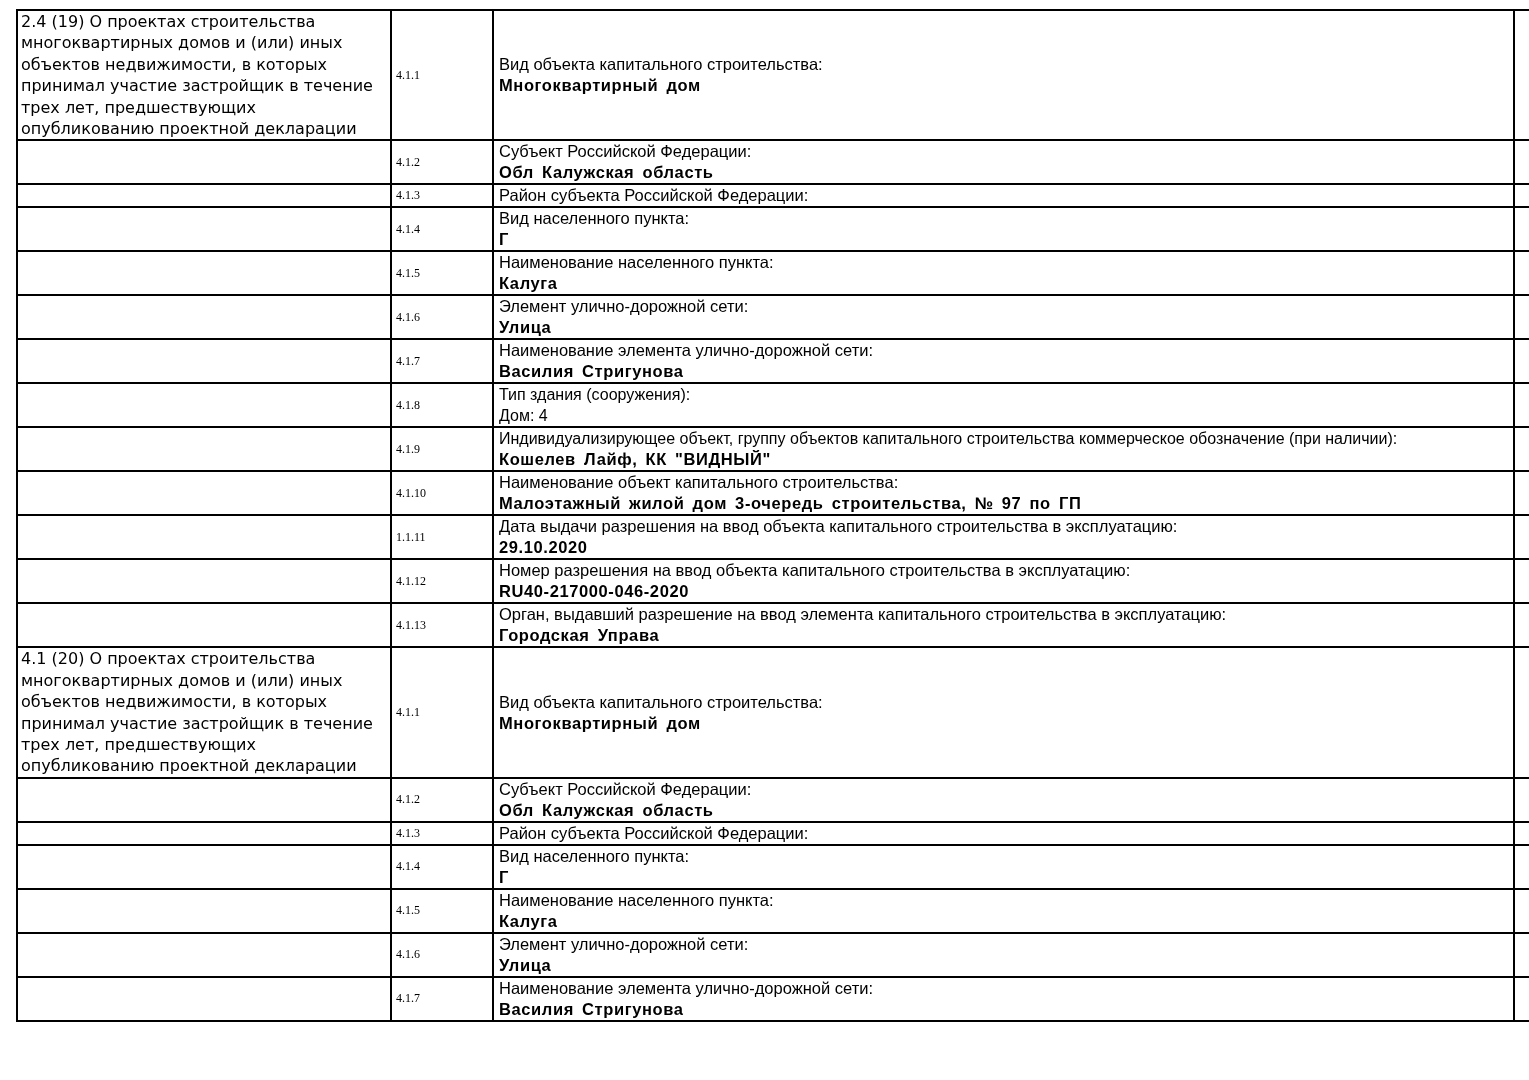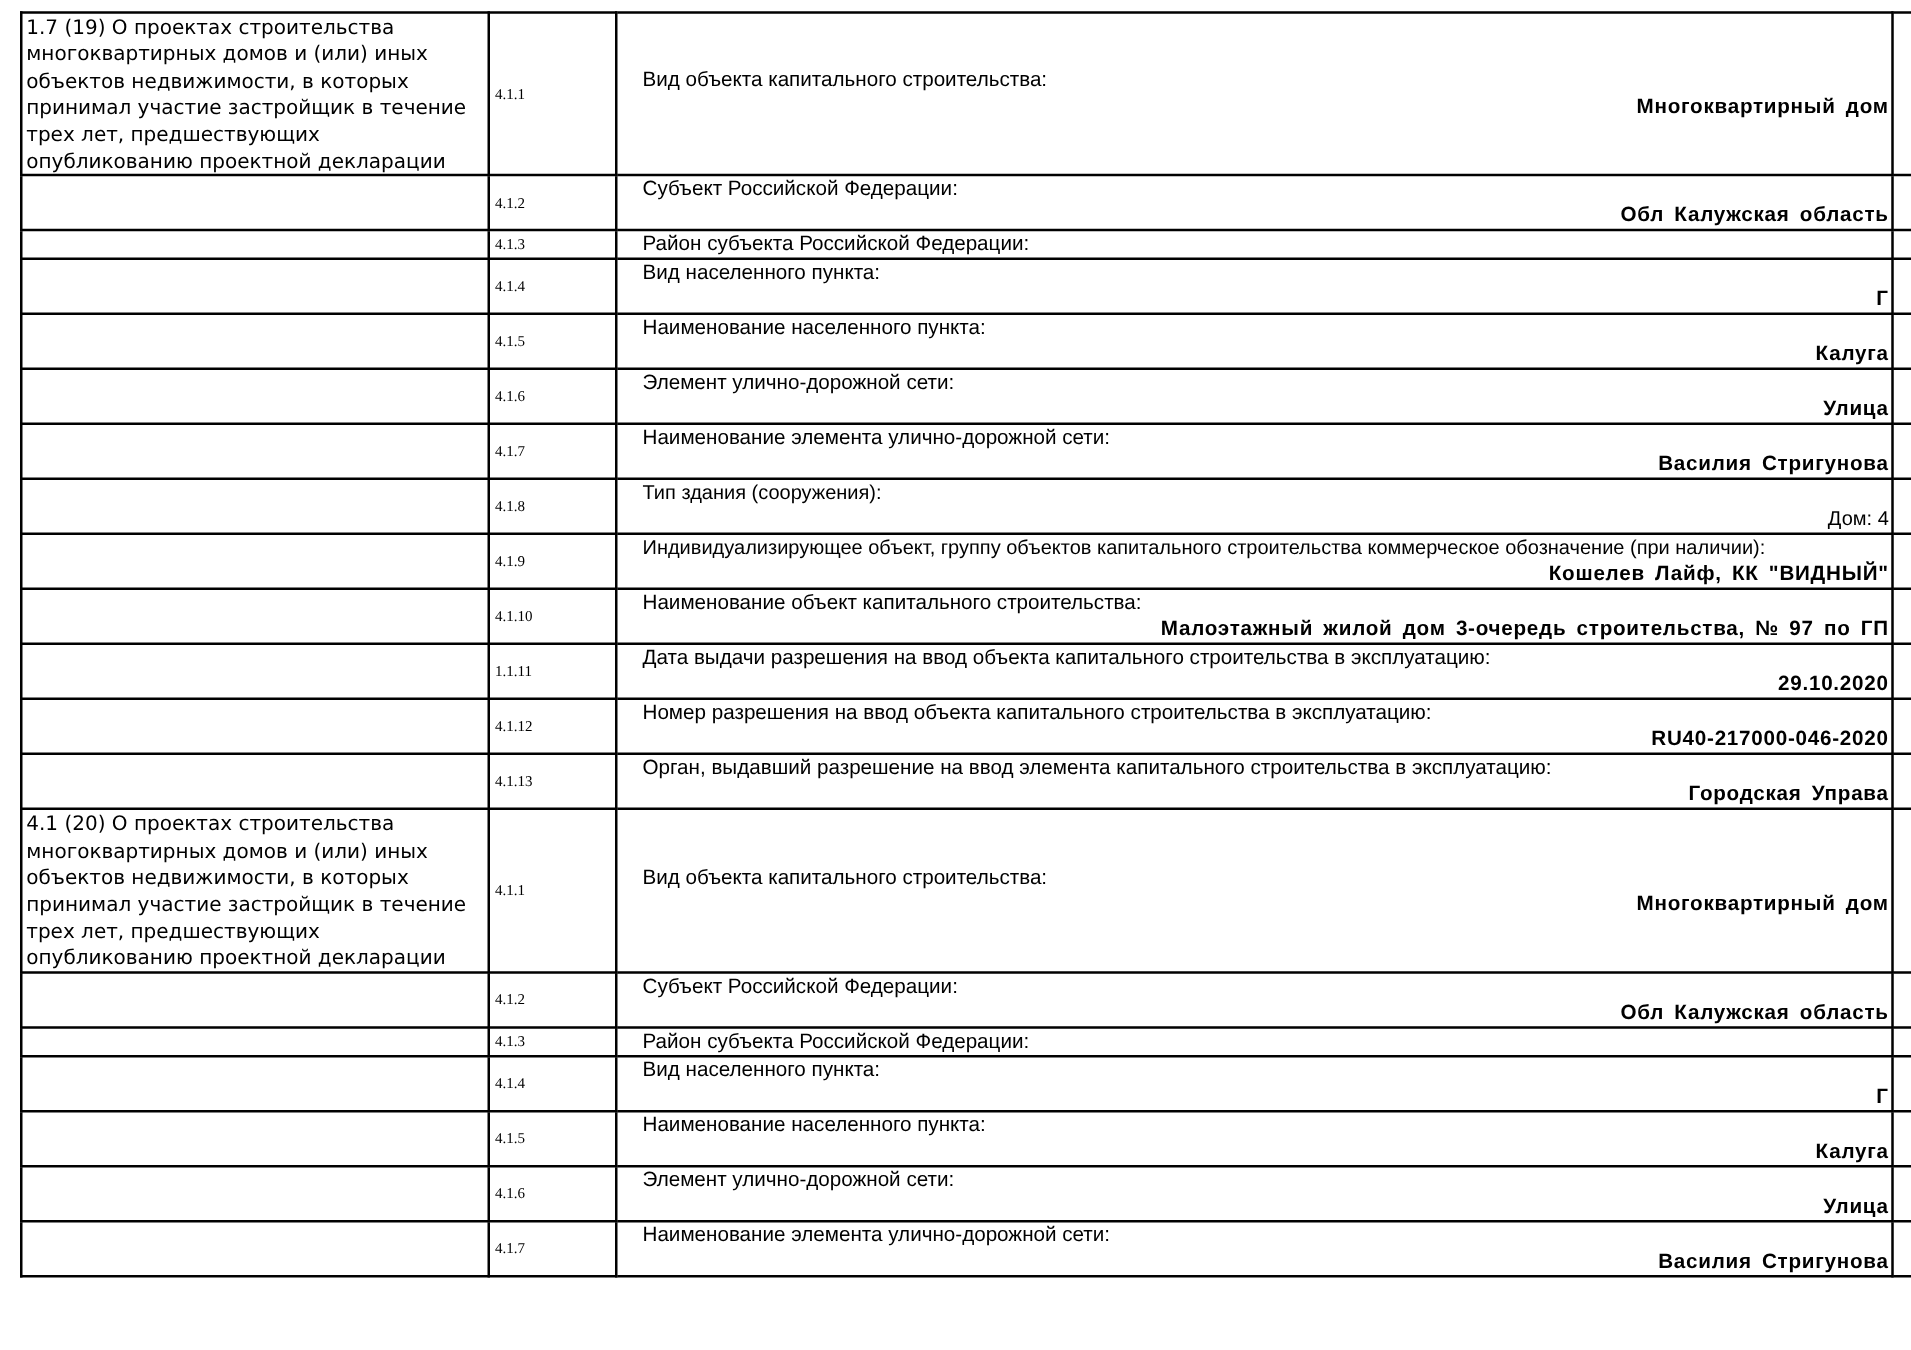--- a/index.html
+++ b/index.html
@@ -28,29 +28,28 @@
   .c-num{
     width:102px;
     font-family:Liberation Serif, serif;
     font-size:12px;line-height:21px;
     padding-left:4px;
     margin-left:28px;
   }
   .c-val{
     width:1021px;
     font-size:16.5px;line-height:21px;
-    padding-left:20px;
+    padding-left:5px;
   }
   .c-edge{width:40px;}
   .lbl{max-width:965px;}
   .val{
     font-weight:bold;
     letter-spacing:.6px;
     word-spacing:3px;
-    text-align:right;
   }
   .val:empty{display:none;}
   .wide{
     font-family:Liberation Sans, sans-serif;
     font-size:16px;
   }
   .regular{
     font-weight:normal;
     letter-spacing:0;
     word-spacing:normal;
@@ -63,21 +62,21 @@
   <colgroup>
     <col style="width:374px">
       <col style="width:102px">
       <col style="width:1021px">
       <col style="width:40px">
   </colgroup>
   <tbody>
 
     <tr>
       <td class="c-desc">
-          <div>1.7 (19) О проектах строительства многоквартирных домов и (или) иных объектов недвижимости, в которых принимал участие застройщик в течение трех лет, предшествующих опубликованию проектной декларации</div>
+          <div>2.4 (19) О проектах строительства многоквартирных домов и (или) иных объектов недвижимости, в которых принимал участие застройщик в течение трех лет, предшествующих опубликованию проектной декларации</div>
         </td>
       <td class="c-num">4.1.1</td>
       <td class="c-val">
         <div class="lbl">Вид объекта капитального строительства:</div>
         <div class="val">Многоквартирный дом</div>
       </td>
       <td class="c-edge"></td>
     </tr>
     <tr>
       <td class="c-desc"></td>

